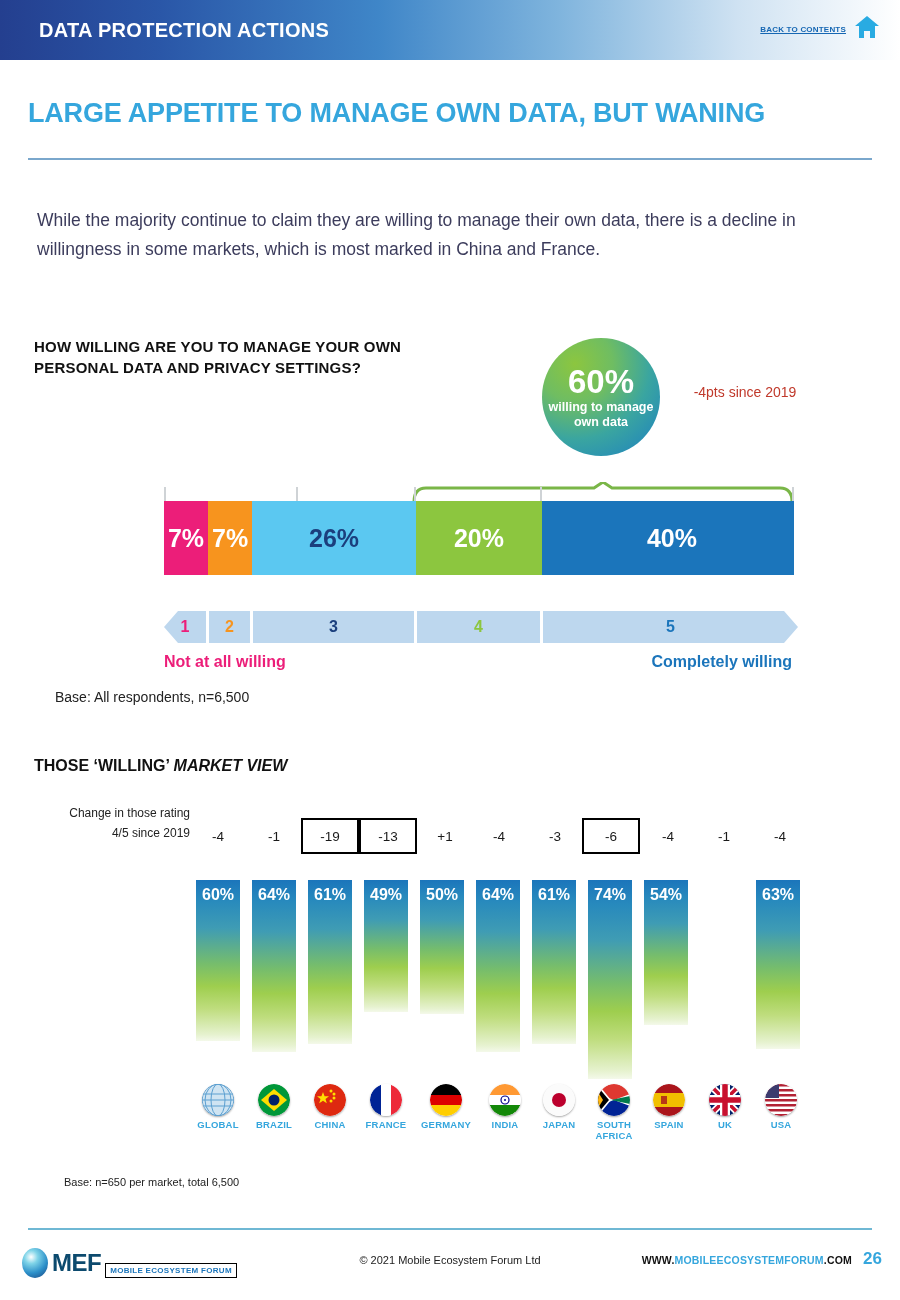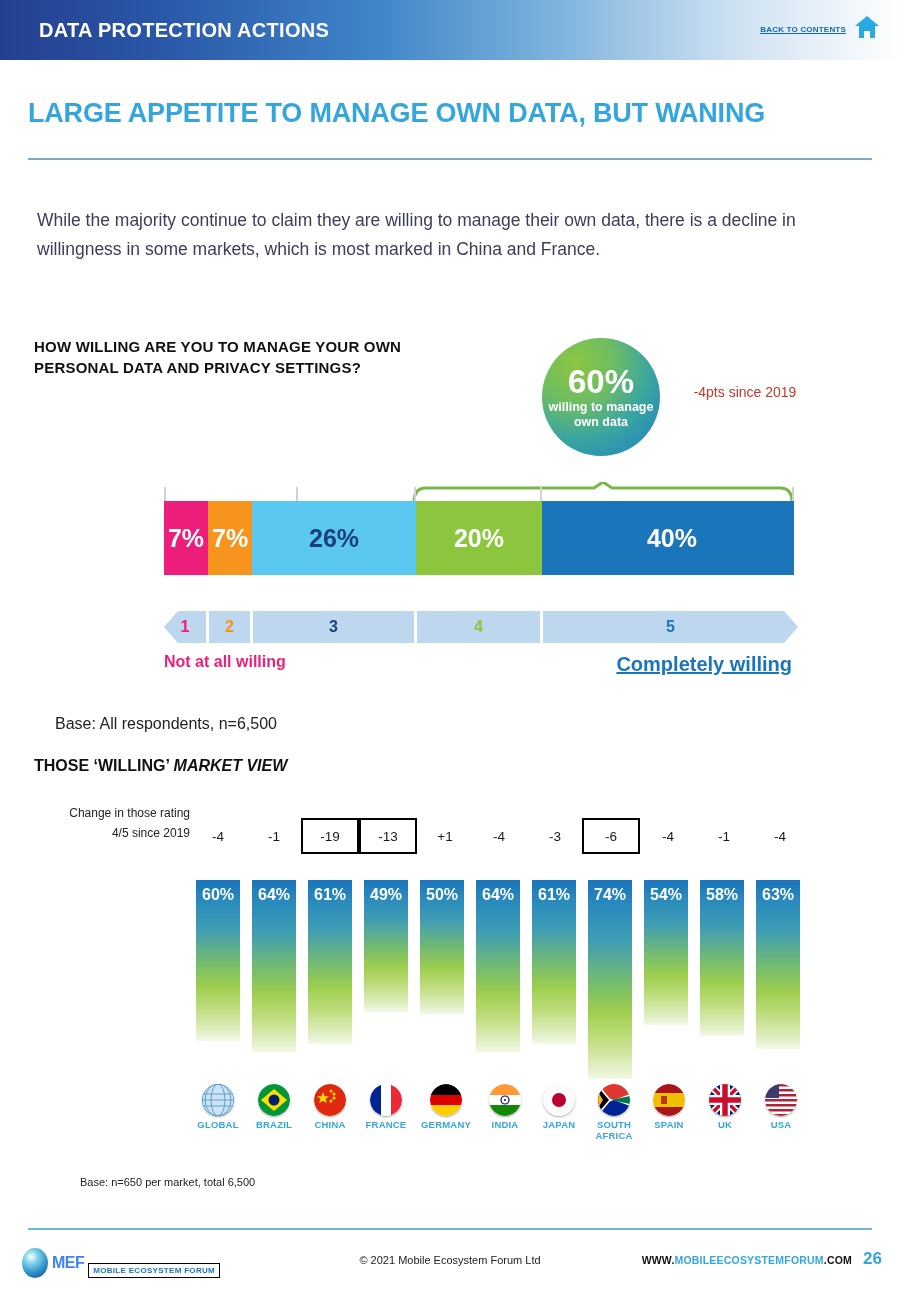--- a/index.html
+++ b/index.html
@@ -98,25 +98,25 @@
     display: flex; align-items: center; justify-content: center;
     font-size: 16px; font-weight: bold;
   }
 
   .notatall {
     position: absolute; left: 164px; top: 653px;
     font-size: 16px; font-weight: bold; color: #ec1e79;
   }
   .completely {
     position: absolute; right: 108px; top: 653px;
-    font-size: 20px; font-weight: bold; color: #1b75bb; text-decoration: underline;
+    font-size: 16px; font-weight: bold; color: #1b75bb;
   }
   .base1 {
-    position: absolute; left: 55px; top: 715px;
-    font-size: 16px; color: #222222;
+    position: absolute; left: 55px; top: 689px;
+    font-size: 14px; color: #222222;
   }
 
   
   .market-head {
     position: absolute; left: 34px; top: 757px;
     font-size: 16px; font-weight: bold; color: #111111;
   }
   .market-head em { font-style: italic; }
 
   .change-label {
@@ -153,34 +153,34 @@
     width: 32px; height: 32px; border-radius: 50%;
     margin: 0 auto; overflow: hidden; position: relative;
     box-shadow: 0 1px 2px rgba(0,0,0,0.35);
   }
   .flag-label {
     margin-top: 3px; font-size: 9.5px; font-weight: bold;
     color: #35a6dd; line-height: 11px; letter-spacing: 0.2px;
   }
   .base2 {
     position: absolute; left: 64px; top: 1176px;
-    font-size: 11px; color: #222222; margin-left: 16px;
+    font-size: 11px; color: #222222;
   }
 
   
   .footer-rule {
     position: absolute; left: 28px; top: 1228px; width: 844px; height: 2px;
     background: #6fb8d4;
   }
   .mef-logo { position: absolute; left: 22px; top: 1248px; display: flex; align-items: center; gap: 4px; }
   .mef-globe {
     width: 26px; height: 30px; border-radius: 50%;
     background: radial-gradient(circle at 35% 30%, #ffffff 0%, #7fd4e8 25%, #2c8fc9 60%, #1a3f7a 100%);
   }
-  .mef-word { font-size: 16px; font-weight: bold; color: #3b82f6; letter-spacing: -0.5px; }
+  .mef-word { font-size: 24px; font-weight: bold; color: #0c4a6e; letter-spacing: -0.5px; }
   .mef-tag {
     font-size: 8px; font-weight: bold; color: #1b75bb;
     border: 1px solid #000000; padding: 2px 4px; letter-spacing: 0.3px; margin-top: 15px;
   }
   .copyright {
     position: absolute; left: 0; top: 1254px; width: 900px;
     text-align: center; font-size: 11px; color: #222222;
   }
   .site {
     position: absolute; right: 48px; top: 1254px;
@@ -330,25 +330,20 @@
       <span class="bar-val">74%</span>
       </div>
     </div>
 
   <div class="bar-col" style="left:454px;width:44px;height:215px">
     <div class="bar" style="height:145px">
       <span class="bar-val">54%</span>
       </div>
     </div>
 
-  <div class="bar-col" style="left:510px;width:44px;height:215px">
-    <div class="bar" style="height:156px">
-      <span class="bar-val">58%</span>
-      </div>
-    </div>
 
   <div class="bar-col" style="left:566px;width:44px;height:215px">
     <div class="bar" style="height:169px">
       <span class="bar-val">63%</span>
       </div>
     </div>
 </div>
 
 <div class="flags">
 

